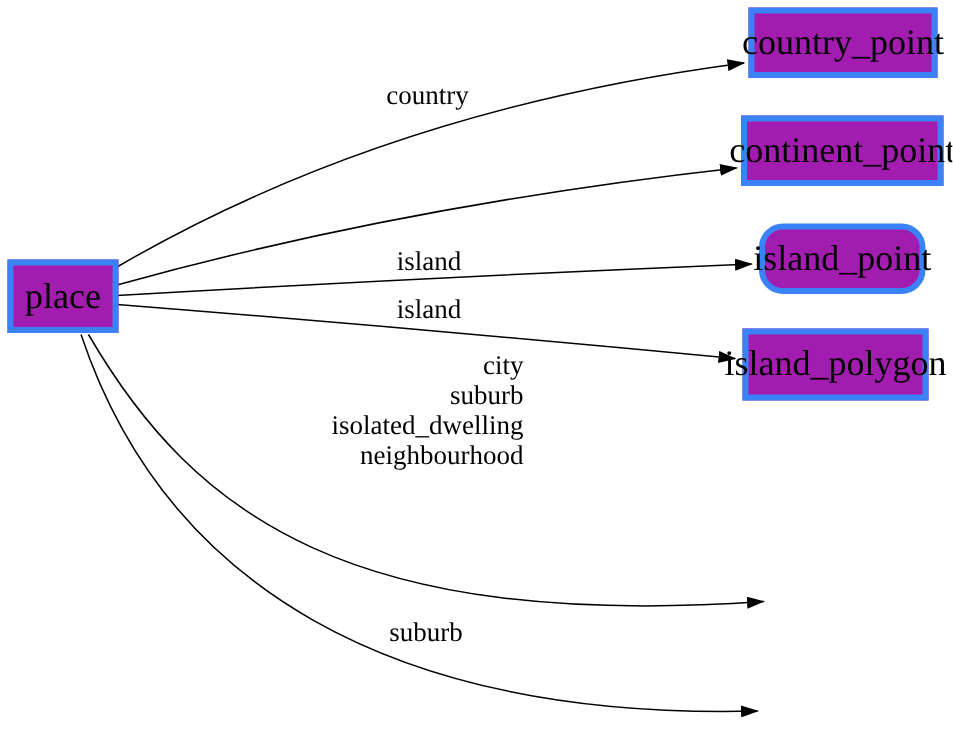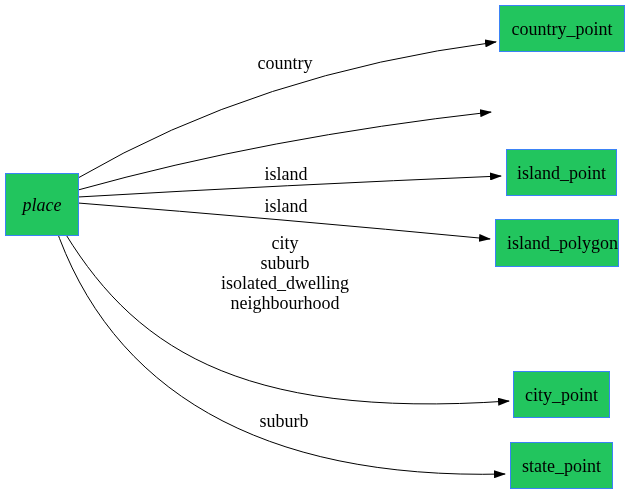--- a/index.html
+++ b/index.html
@@ -23,44 +23,44 @@
     width: 635px;
     height: 496px;
   }
   .edges-svg path.edge {
     fill: none;
     stroke: #000000;
     stroke-width: 1;
   }
   .node {
     position: absolute;
-    border: 1px solid #3b82f6;
-    background: #22c55e;
+    border: 4px solid #3b82f6;
+    background: #a21caf;
     display: flex;
     align-items: center;
     justify-content: center;
-    font-size: 18px;
+    font-size: 24px;
     line-height: 1;
     white-space: nowrap;
     box-sizing: border-box;
   }
   .elabel {
     position: absolute;
     transform: translate(-50%, -50%);
     font-size: 18px;
     line-height: 20px;
     white-space: nowrap;
     text-align: center;
   }
   .elabel-multi {
     position: absolute;
     transform: translateX(-50%);
     font-size: 18px;
     line-height: 20px;
-    text-align: center;
+    text-align: right;
     white-space: nowrap;
   }
   .elabel-multi span { display: block; }
 </style>
 </head>
 <body>
 
 <div class="canvas">
 
   <svg class="edges-svg" viewBox="0 0 635 496" xmlns="http://www.w3.org/2000/svg">
@@ -70,44 +70,41 @@
       </marker>
     </defs>
     <path class="edge" d="M78,178 Q258,73 496,42" marker-end="url(#arrow)"></path>
     <path class="edge" d="M78,190 Q268,137 491,112" marker-end="url(#arrow)"></path>
     <path class="edge" d="M78,197 Q285,185 501,176" marker-end="url(#arrow)"></path>
     <path class="edge" d="M78,203 Q280,219 490,239" marker-end="url(#arrow)"></path>
     <path class="edge" d="M59,223 C130,345 235,420 509,401" marker-end="url(#arrow)"></path>
     <path class="edge" d="M54,223 C110,390 260,480 505,474" marker-end="url(#arrow)"></path>
   </svg>
 
-  <div class="node" style="left:5px; top:173px; width:74px; height:63px;font-style:italic;">
+  <div class="node" style="left:5px; top:173px; width:74px; height:49px;">
     <span>place</span>
   </div>
 
   <div class="node" style="left:499px; top:5px; width:126px; height:47px;">
     <span>country_point</span>
   </div>
 
+  <div class="node" style="left:494px; top:77px; width:135px; height:47px;">
+    <span>continent_point</span>
+  </div>
 
-  <div class="node" style="left:506px; top:149px; width:111px; height:47px;">
+  <div class="node" style="left:506px; top:149px; width:111px; height:47px;border-radius:16px;">
     <span>island_point</span>
   </div>
 
-  <div class="node" style="left:495px; top:219px; width:124px; height:48px;justify-content:flex-end;">
+  <div class="node" style="left:495px; top:219px; width:124px; height:48px;">
     <span>island_polygon</span>
   </div>
 
-  <div class="node" style="left:513px; top:371px; width:97px; height:47px;">
-    <span>city_point</span>
-  </div>
 
-  <div class="node" style="left:510px; top:442px; width:103px; height:47px;">
-    <span>state_point</span>
-  </div>
 
   <div class="elabel" style="left:285px; top:63px;">country</div>
 
 
   <div class="elabel" style="left:286px; top:174px;">island</div>
 
   <div class="elabel" style="left:286px; top:206px;">island</div>
 
   <div class="elabel-multi" style="left:285px; top:233px;">
     <span>city</span>

